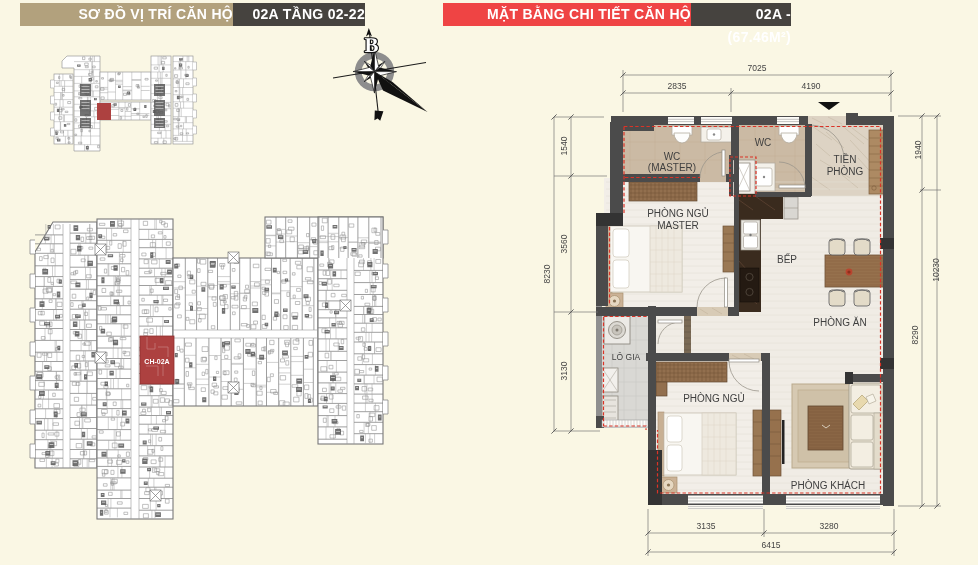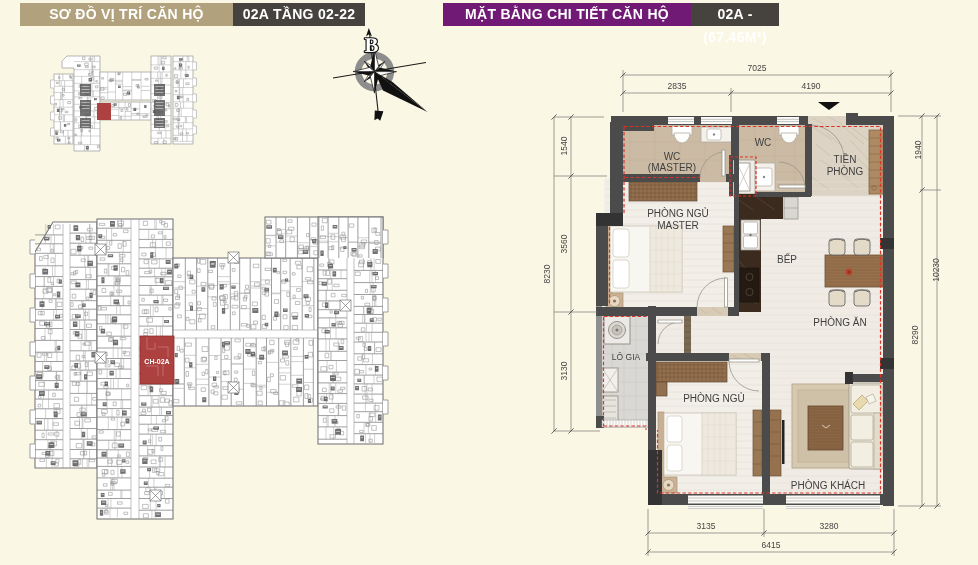--- a/index.html
+++ b/index.html
@@ -1,25 +1,25 @@
 <!DOCTYPE html>
 <html><head><meta charset="utf-8"><style>
 html,body{margin:0;padding:0;background:#faf7e4}
 #page{position:relative;width:978px;height:565px;background:#faf7e4;font-family:"Liberation Sans",sans-serif;overflow:hidden}
-.hdr{position:absolute;top:3px;height:23px;line-height:23px;text-align:center;font-weight:bold;font-size:14px;letter-spacing:0.3px;color:#fff}
+.hdr{position:absolute;top:3px;height:23px;line-height:23px;text-align:right;font-weight:bold;font-size:14px;letter-spacing:0.3px;color:#fff}
 </style></head><body>
 <div id="page">
 
 <div class="hdr" style="left:20px;width:213px;background:#b2a17d">SƠ ĐỒ VỊ TRÍ CĂN HỘ</div>
 
 <div class="hdr" style="left:233px;width:132px;background:#46433f">02A TẦNG 02-22</div>
 
-<div class="hdr" style="left:443px;width:248px;background:#701a75">MẶT BẰNG CHI TIẾT CĂN HỘ</div>
+<div class="hdr" style="left:443px;width:248px;background:#ef4444">MẶT BẰNG CHI TIẾT CĂN HỘ</div>
 
-<div class="hdr" style="left:691px;width:88px;background:#46433f">02A - (67.46M²)</div>
+<div class="hdr" style="left:691px;width:100px;background:#46433f">02A - (67.46M²)</div>
 <svg width="978" height="565" viewBox="0 0 978 565" style="position:absolute;left:0;top:0">
 <rect x="54" y="74" width="19" height="70" fill="#ffffff" stroke="#999" stroke-width="0.7"></rect>
       <path d="M67,56 L100,56 L100,151 L74,151 L74,68 L62,68 L62,61 Z" fill="#ffffff" stroke="#999" stroke-width="0.7"></path>
       <rect x="100" y="72" width="51" height="28" fill="#ffffff" stroke="#999" stroke-width="0.7"></rect>
       <rect x="100" y="102" width="51" height="18" fill="#ffffff" stroke="#999" stroke-width="0.7"></rect>
       <rect x="151" y="56" width="20" height="88" fill="#ffffff" stroke="#999" stroke-width="0.7"></rect>
       <rect x="173" y="56" width="20" height="88" fill="#ffffff" stroke="#999" stroke-width="0.7"></rect>
       <g>
         <path d="M54.0,80.6L73.0,80.6 M54.0,86.3L73.0,86.3 M54.0,92.5L73.0,92.5 M54.0,99.6L73.0,99.6 M54.0,107.2L73.0,107.2 M54.0,114.8L73.0,114.8 M54.0,121.7L73.0,121.7 M54.0,130.3L73.0,130.3 M54.0,136.2L73.0,136.2" stroke="#a0a0a0" stroke-width="0.45" fill="none"></path>
         <path d="M62.9,74.0L62.9,80.6 M59.3,74.0L59.3,80.6 M59.3,80.6L59.3,86.3 M61.1,80.6L61.1,86.3 M64.6,80.6L64.6,86.3 M62.6,86.3L62.6,92.5 M64.5,86.3L64.5,92.5 M62.5,92.5L62.5,99.6 M61.3,92.5L61.3,99.6 M60.6,92.5L60.6,99.6 M60.0,99.6L60.0,107.2 M63.1,99.6L63.1,107.2 M59.5,107.2L59.5,114.8 M59.7,107.2L59.7,114.8 M61.6,107.2L61.6,114.8 M59.6,114.8L59.6,121.7 M63.4,114.8L63.4,121.7 M64.5,114.8L64.5,121.7 M60.3,121.7L60.3,130.3 M60.6,121.7L60.6,130.3 M63.5,130.3L63.5,136.2 M67.9,130.3L67.9,136.2 M65.4,136.2L65.4,143.9 M68.7,136.2L68.7,143.9" stroke="#a2a2a2" stroke-width="0.5" fill="none"></path>

